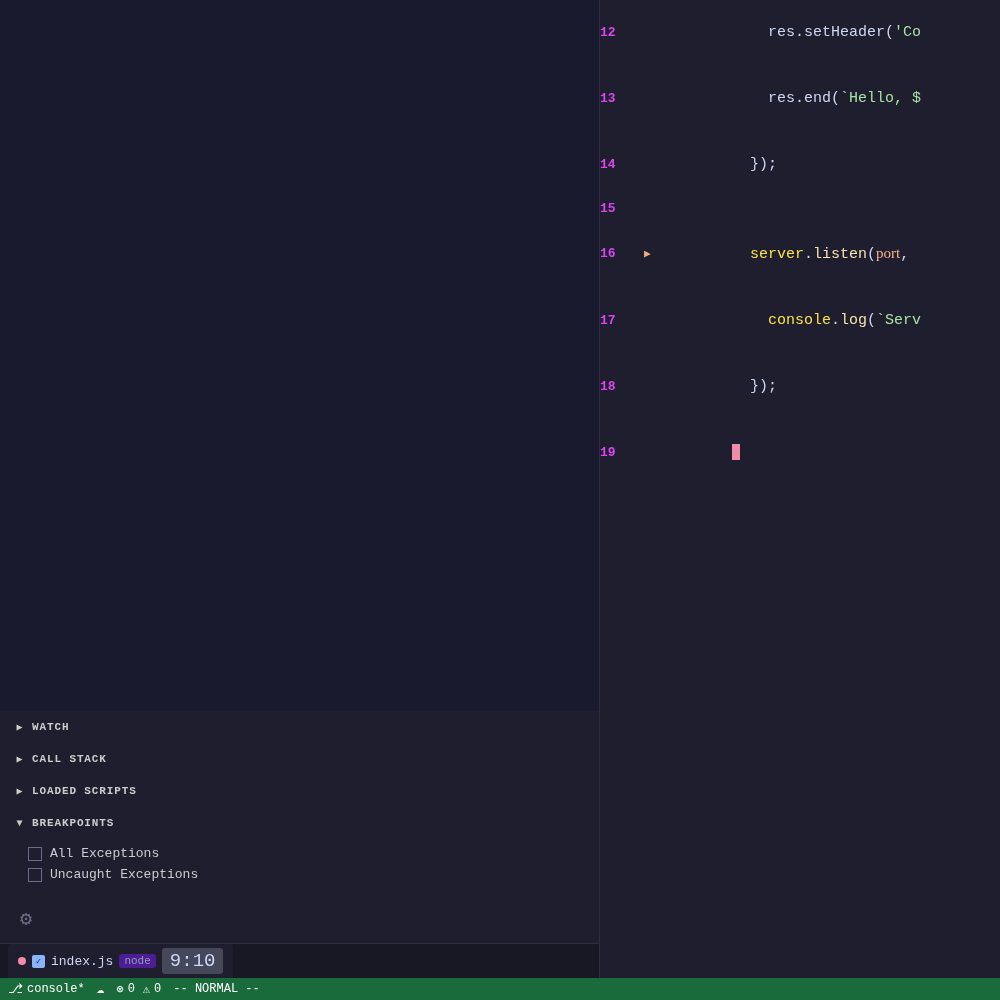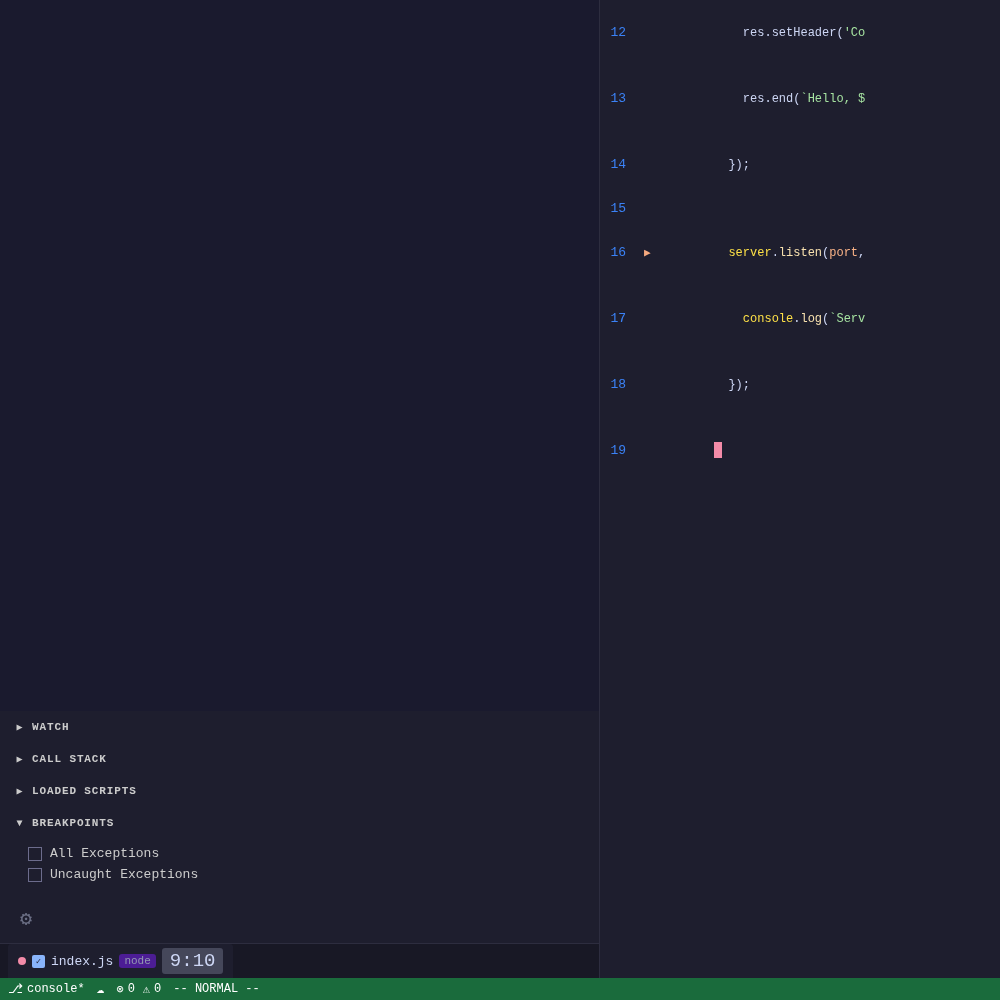--- a/index.html
+++ b/index.html
@@ -97,39 +97,39 @@
       line-height: 22px;
     }
 
     .code-line {
       display: flex;
       align-items: center;
     }
 
     .line-number {
       width: 42px;
-      text-align: right;
       padding-right: 16px;
-      color: #3b82f6;
+      color: #d946ef;
       font-size: 13px;
       user-select: none;
       flex-shrink: 0;
+      font-weight: bold;
     }
 
     .line-content {
       flex: 1;
       white-space: pre;
-      font-size: 12px;
+      font-size: 15px;
     }
 
     
     .c-white { color: #cdd6f4; }
     .c-green { color: #a6e3a1; }
     .c-yellow { color: #f9e2af; }
-    .c-orange { color: #fab387; }
+    .c-orange { color: #fab387; font-family: Liberation Serif, serif; }
     .c-teal { color: #fde047; }
 
     .line-16 {
       position: relative;
     }
 
     
     .cursor-block {
       display: inline-block;
       width: 8px;

